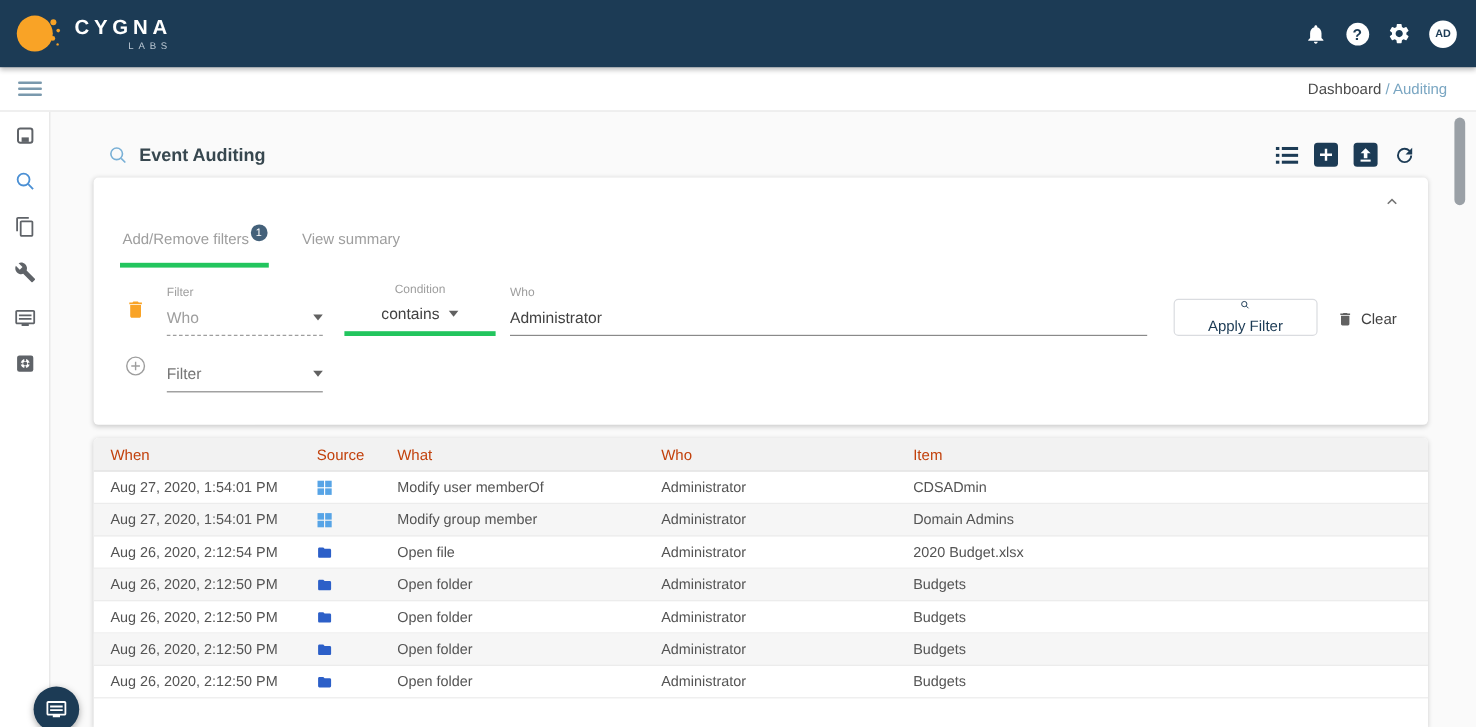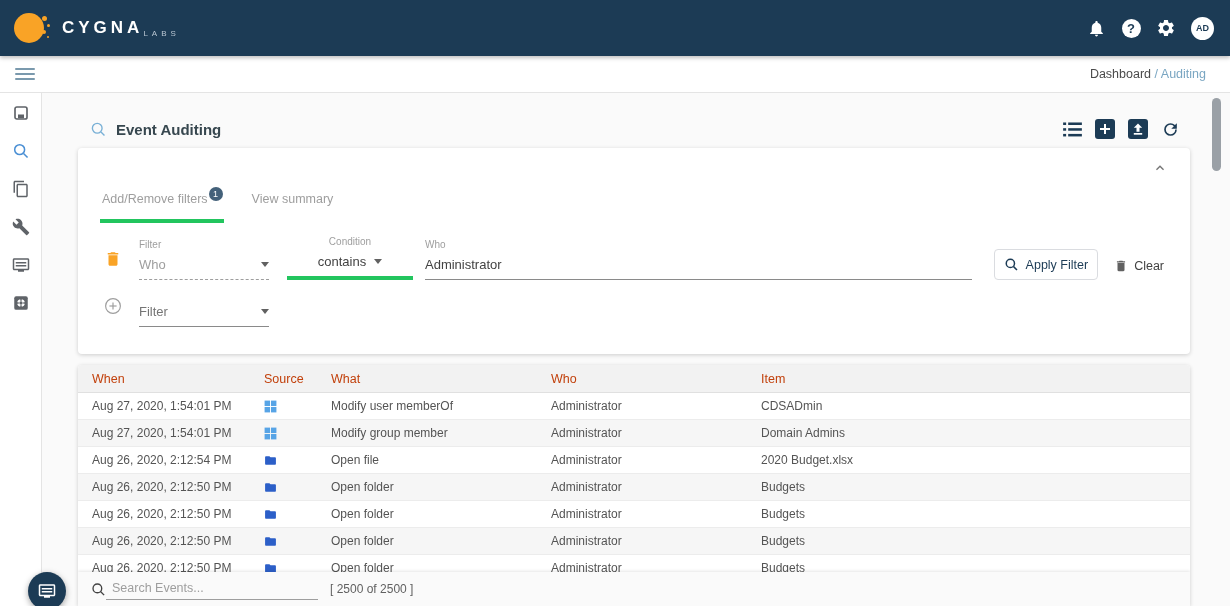--- a/index.html
+++ b/index.html
@@ -10,21 +10,21 @@
   .topbar { position:absolute; top:0; left:0; width:1230px; height:56px;
             background:#1c3b55; display:flex; align-items:center;
             box-shadow:0 2px 4px rgba(0,0,0,.25); z-index:30; }
   .logo { display:flex; align-items:center; gap:12px; padding-left:14px; }
   .logo-mark { position:relative; width:36px; height:36px; }
   .logo-circle { position:absolute; left:0; top:3px; width:30px; height:30px;
                  border-radius:50%; background:#f9a326; }
   .logo-dot { position:absolute; border-radius:50%; background:#f9a326; }
   .d1{width:5px;height:5px;right:3px;top:6px;} .d2{width:3px;height:3px;right:0;top:14px;}
   .d3{width:4px;height:4px;right:4px;top:20px;} .d4{width:2px;height:2px;right:1px;top:26px;}
-  .brand { display:flex; flex-direction:row; }
+  .brand { display:flex; flex-direction:column; }
   .brand-main { color:#fff; font-size:17px; font-weight:bold; letter-spacing:4px; }
   .brand-sub  { color:#b9c6d2; font-size:8px; letter-spacing:4px; align-self:flex-end; margin-top:1px; }
   .topbar-right { margin-left:auto; display:flex; align-items:center; gap:15px; padding-right:16px; }
   .tb-icon { width:20px; height:20px; display:flex; align-items:center; justify-content:center; cursor:pointer; }
   .help-circle { width:19px; height:19px; border-radius:50%; background:#fff; color:#1c3b55;
                  font-size:13px; font-weight:bold; display:flex; align-items:center; justify-content:center; }
   .avatar { width:23px; height:23px; border-radius:50%; background:#fff; color:#1c3b55;
             font-size:9px; font-weight:bold; display:flex; align-items:center; justify-content:center; }
 
   
@@ -75,24 +75,24 @@
                  font-size:13px; padding-bottom:7px; cursor:pointer; }
   .caret { width:0; height:0; border-left:4px solid transparent; border-right:4px solid transparent;
            border-top:5px solid #616161; margin-left:8px; }
   .f-filter  { width:130px; margin-left:17px; border-bottom:1px dashed #9e9e9e; }
   .f-filter .field-value { color:#9e9e9e; }
   .f-cond    { width:126px; margin-left:18px; border-bottom:4px solid #22c55e;align-items:center; }
   .f-cond .field-value { color:#424242; }
   .f-who     { flex:1; margin-left:12px; border-bottom:1px solid #8a8a8a; }
   .f-who input { border:none; outline:none; font-size:13px; color:#424242; width:100%;
                  padding-bottom:7px; background:transparent; font-family:"Liberation Sans",sans-serif; }
-  .apply-btn { margin-left:22px; height:31px; padding:0 9px; background:#fff;
+  .apply-btn { margin-left:22px; height:31px; padding:0 28px; background:#fff;
                border:1px solid #dadce0; border-radius:4px; color:#1c3b55; font-size:12.5px;
                display:flex; align-items:center; gap:7px; cursor:pointer; white-space:nowrap;
-               font-family:"Liberation Sans",sans-serif; }
+               font-family:"Liberation Sans",sans-serif;flex-direction:column; }
   .clear-btn { margin-left:16px; margin-bottom:7px; display:flex; align-items:flex-start; gap:6px;
                font-size:12.5px; color:#424242; cursor:pointer; background:none; border:none;
                font-family:"Liberation Sans",sans-serif; }
   .add-row { position:absolute; left:26px; top:146px; display:flex; align-items:flex-end; gap:17px; }
   .plus-btn { margin-bottom:8px; cursor:pointer; }
   .f-add { width:130px; border-bottom:1px solid #8a8a8a; }
   .f-add .field-value { color:#757575; padding-top:10px; }
 
   
   .table-card { position:absolute; left:78px; top:365px; width:1112px; height:241px;
@@ -438,28 +438,20 @@
             <svg viewBox="0 0 24 24">
               <path fill="#2c5fc8" d="M10 4H4c-1.1 0-2 .9-2 2v12c0 1.1.9 2 2 2h16c1.1 0 2-.9 2-2V8c0-1.1-.9-2-2-2h-8l-2-2z"></path>
             </svg>
           </span>
         </div>
     <div class="col-what">Open folder</div>
     <div class="col-who">Administrator</div>
     <div class="col-item">Budgets</div>
   </div>
 </div>
-  <div class="search-bar">
-    <svg viewBox="0 0 20 20" width="15" height="15">
-        <circle cx="8.5" cy="8.5" r="5.8" fill="none" stroke="#424242" stroke-width="1.8"></circle>
-        <line x1="13" y1="13" x2="17.5" y2="17.5" stroke="#424242" stroke-width="1.8"></line>
-      </svg>
-    <input class="search-input" placeholder="Search Events..." style="">
-    <span class="result-count">[ 2500 of 2500 ]</span>
-  </div>
 </div>
 
 <div class="scroll-thumb"></div>
 
 <div class="fab">
   <svg viewBox="0 0 24 24" width="18" height="18">
       <path fill="#fff" d="M21 3H3c-1.1 0-2 .9-2 2v12c0 1.1.9 2 2 2h5v2h8v-2h5c1.1 0 2-.9 2-2V5c0-1.1-.9-2-2-2zm0 14H3V5h18v12zM5 8h14v2H5zm0 4h14v2H5z"></path>
     </svg>
 </div>
 

